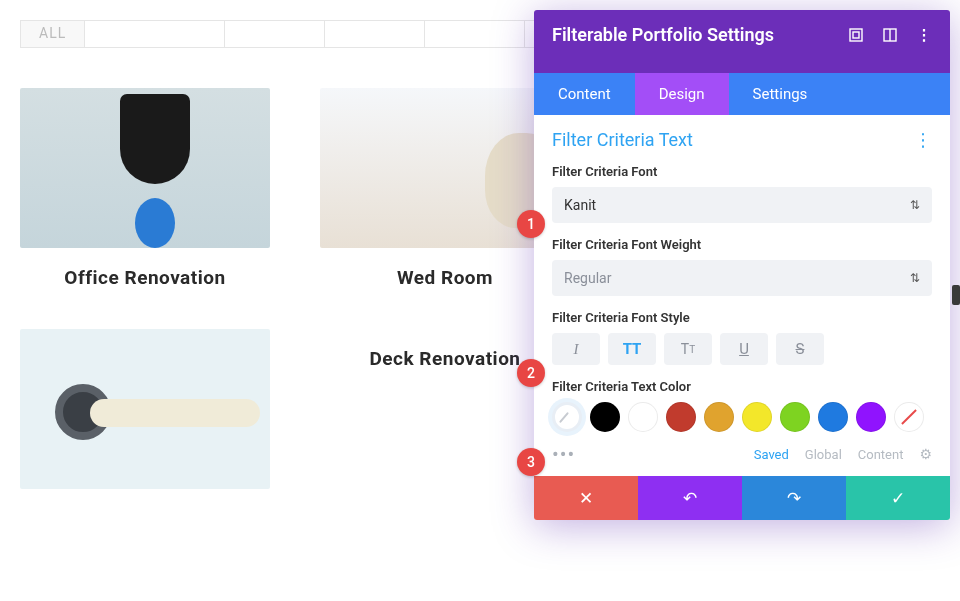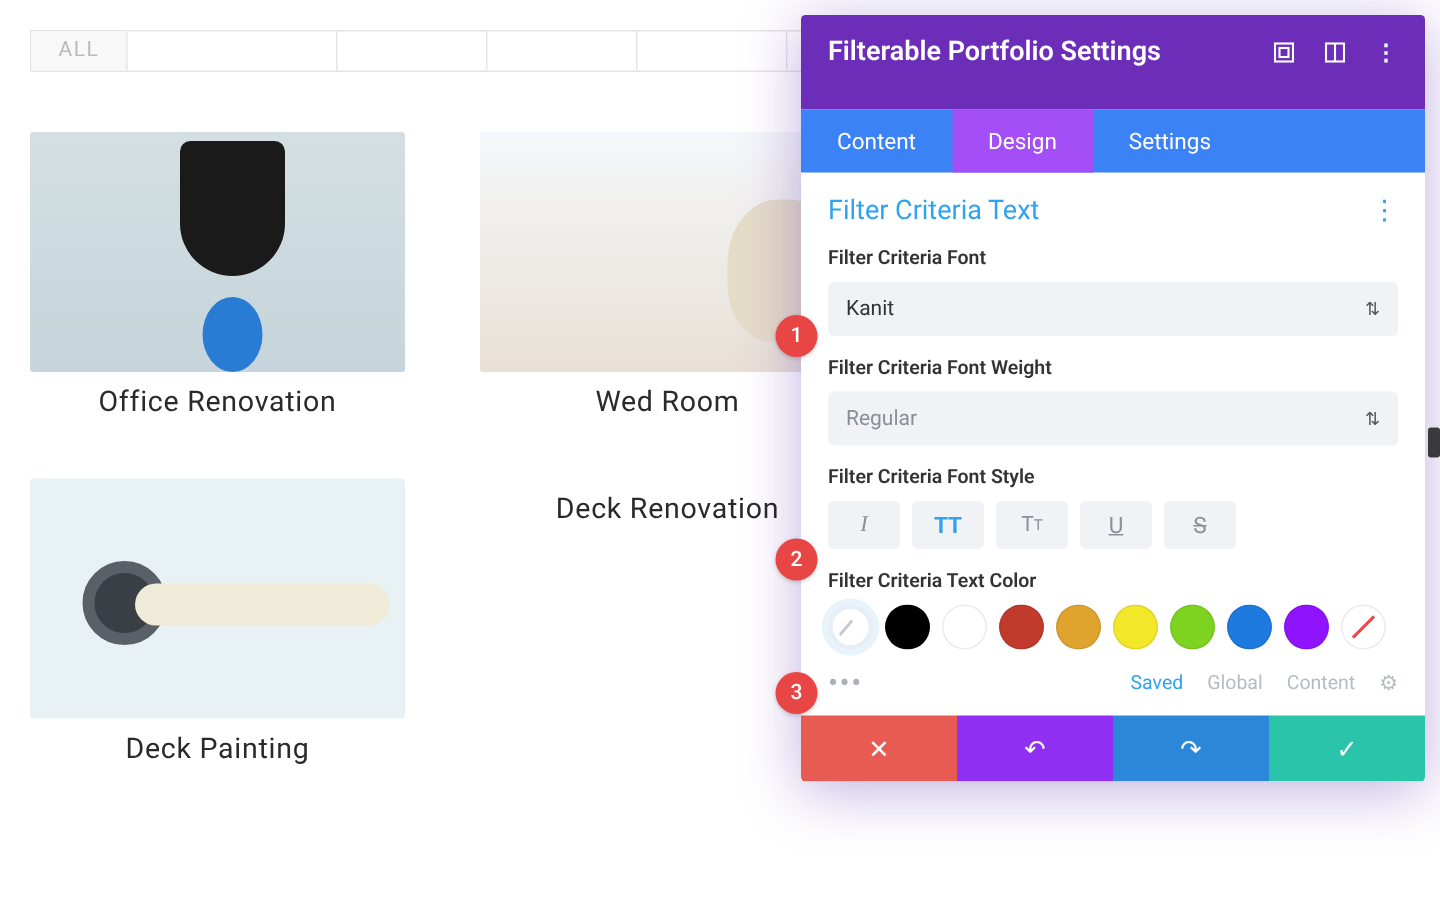--- a/index.html
+++ b/index.html
@@ -4,21 +4,21 @@
 <style>
 *{box-sizing:border-box;margin:0;padding:0;font-family:-apple-system,BlinkMacSystemFont,"Segoe UI",Roboto,sans-serif}
 body{width:960px;height:601px;background:#fff;position:relative;overflow:hidden}
 .main{padding:20px}
 .filter-bar{display:flex;border:1px solid #e5e5e5;height:28px;margin-bottom:40px}
 .filter-bar .tab{padding:4px 18px;font-size:14px;letter-spacing:1px;border-right:1px solid #e5e5e5}
 .filter-bar .tab.active{background:#f8f8f8;color:#bbb}
 .grid{display:flex;flex-wrap:wrap;gap:40px 50px}
 .card{width:250px}
 .thumb{width:250px;height:160px;background:#eee;border-radius:2px;position:relative;overflow:hidden}
-.card-title{text-align:center;font-weight:400;font-size:19px;letter-spacing:0.5px;margin-top:8px;color:#2a2a2a}
+.card-title{text-align:center;font-weight:700;font-size:19px;letter-spacing:0.5px;margin-top:18px;color:#2a2a2a}
 
 .t1{background:linear-gradient(180deg,#d4dfe2 0%,#c5d5db 100%)}
 .t1::before{content:"";position:absolute;left:100px;top:6px;width:70px;height:90px;background:#1a1a1a;border-radius:8px 8px 40px 40px}
 .t1::after{content:"";position:absolute;left:115px;top:110px;width:40px;height:50px;background:#2a7bd4;border-radius:50%}
 .t2{background:linear-gradient(180deg,#f5f7fa 0%,#e8e0d5 100%)}
 .t2::after{content:"";position:absolute;right:10px;top:45px;width:75px;height:95px;background:#e5dcc8;border-radius:45% 45% 40% 40%}
 .t3{background:linear-gradient(180deg,#6b4528 0%,#8a5e3a 30%,#e8d9c0 30%)}
 .t3::after{content:"";position:absolute;left:50px;top:70px;width:140px;height:90px;background:#f2e8d5;transform:rotate(-8deg);box-shadow:-18px 10px 0 #e0d4bb}
 .t4{background:#e8f2f5}
 .t4::before{content:"";position:absolute;left:35px;top:55px;width:40px;height:40px;background:#3a3f45;border-radius:50%;border:8px solid #5a6067}
@@ -84,21 +84,20 @@
     <div class="card">
       <div class="thumb t2"></div>
       <div class="card-title">Wed Room</div>
     </div>
     <div class="card">
       <div class="thumb t3"></div>
       <div class="card-title">Room Addon</div>
     </div>
     <div class="card">
       <div class="thumb t4"></div>
-      <div class="card-title">Deck Painting</div>
     </div>
     <div class="card">
       <div class="card-title">Deck Renovation</div>
     </div>
   </div>
 </div>
 
 <div class="panel">
   <div class="phdr">
     <h2>

